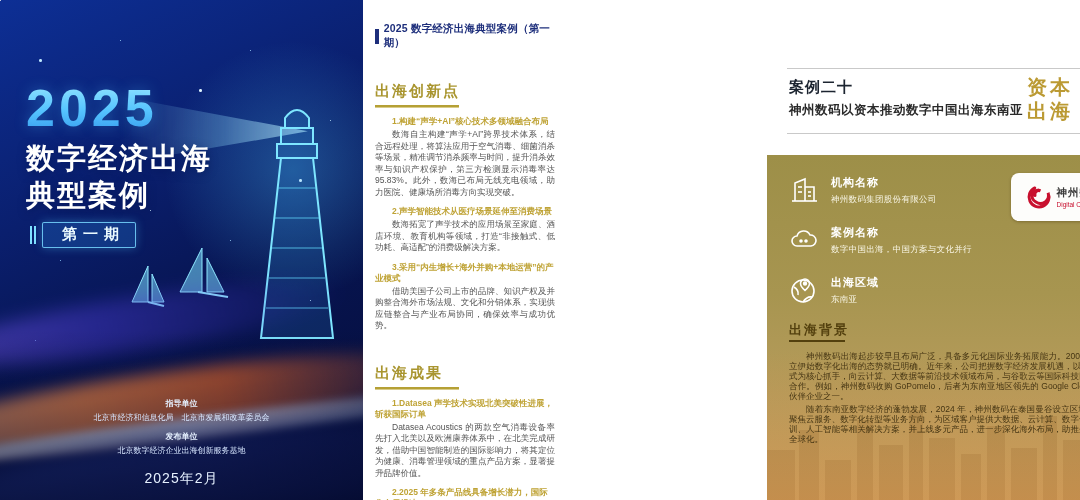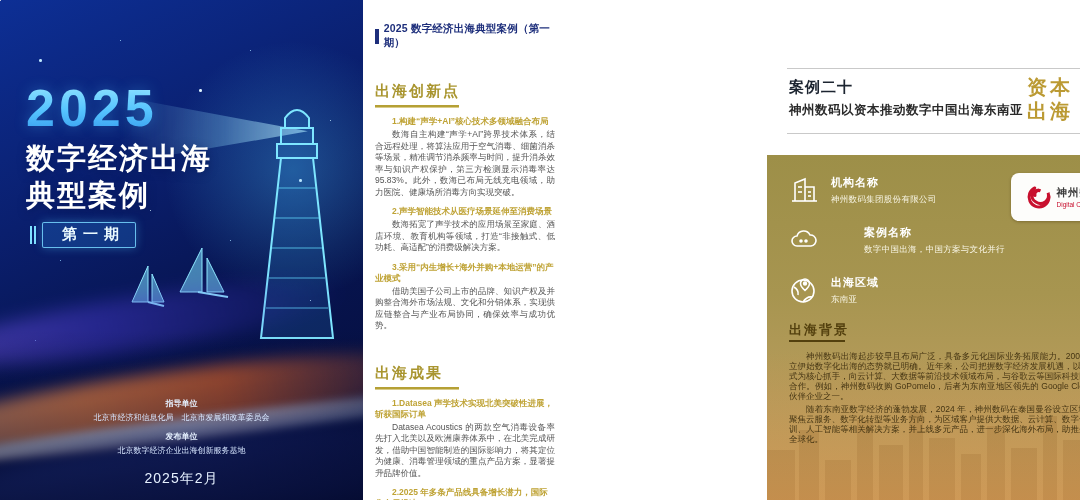--- a/index.html
+++ b/index.html
@@ -224,21 +224,21 @@
             <line x1="19" y1="17" x2="22" y2="17"></line>
             <line x1="19" y1="21" x2="22" y2="21"></line>
           </g>
         </svg>
         <div>
           <div class="info-label">机构名称</div>
           <div class="info-value">神州数码集团股份有限公司</div>
         </div>
       </div>
 
-      <div class="info-row" style="top:70px;gap:33px;">
+      <div class="info-row" style="top:70px;">
         <svg class="info-icon" viewBox="0 0 30 30">
           <g stroke="#fff" stroke-width="1.6" fill="none" stroke-linecap="round">
             <path d="M8 21 a5 5 0 0 1 0-10 a7 7 0 0 1 13-1 a5 5 0 0 1 1 11 Z"></path>
             <circle cx="12" cy="16" r="1" fill="#fff"></circle>
             <circle cx="17" cy="16" r="1" fill="#fff"></circle>
           </g>
         </svg>
         <div>
           <div class="info-label">案例名称</div>
           <div class="info-value">数字中国出海，中国方案与文化并行</div>

